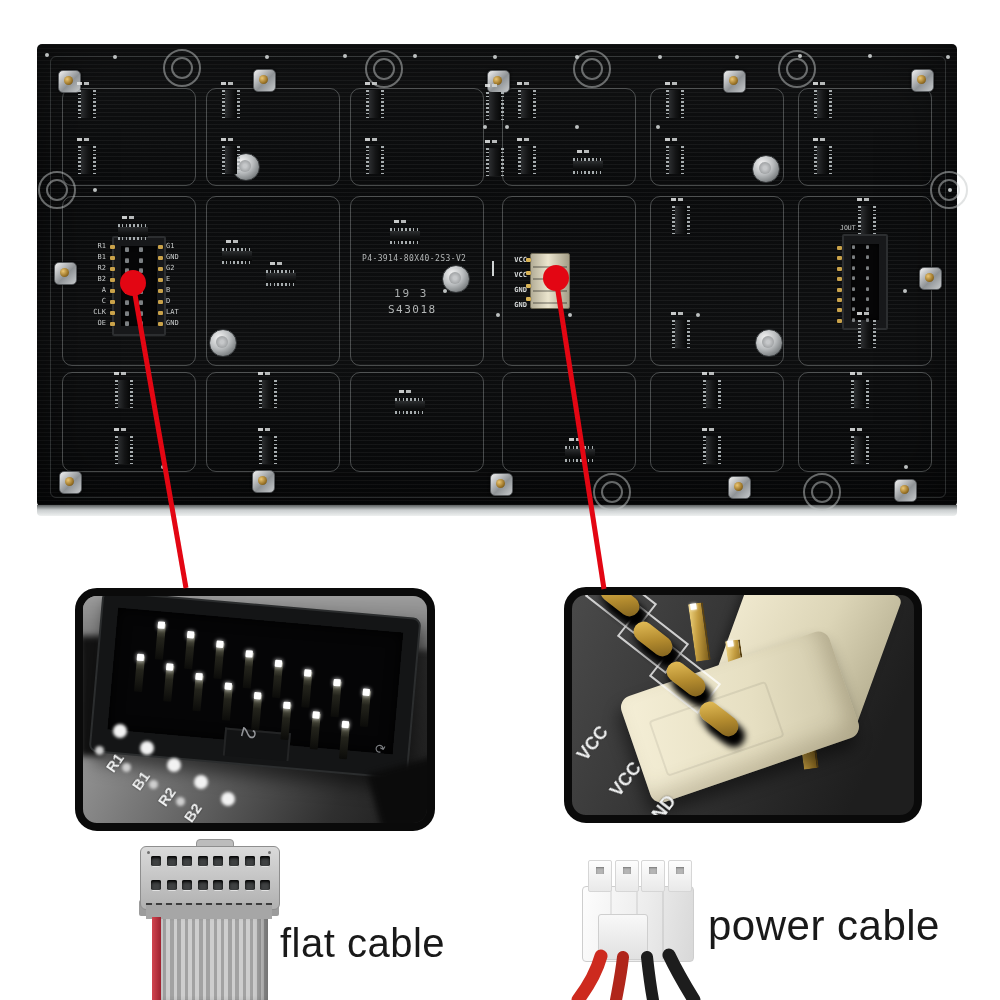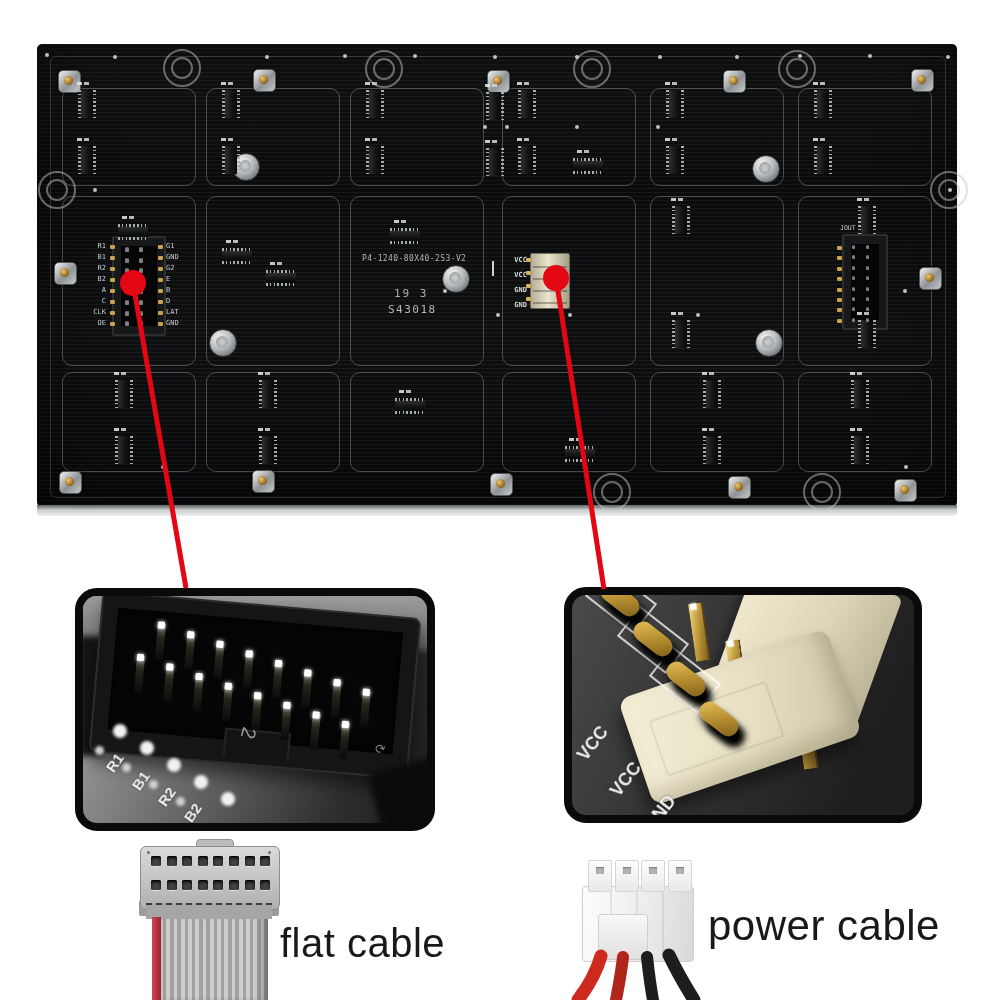--- a/index.html
+++ b/index.html
@@ -146,21 +146,21 @@
     <div class="idc" style="left:842px;top:234px;width:42px;height:92px">
         <div></div>
       </div>
     <div class="silk" style="left:840px;top:225px;font-size:6.5px">JOUT</div>
 
     <div id="pwr-conn">
         <div></div>
       </div>
     <div id="silk-tick"></div>
 
-    <div class="silk" style="left:362px;top:255px;font-size:8px;letter-spacing:.4px;color:#b4b7b7">P4-1240-80X40-2S3-V2</div>
+    <div class="silk" style="left:362px;top:255px;font-size:8px;letter-spacing:.4px;color:#b4b7b7">P4-3914-80X40-2S3-V2</div>
     <div class="silk" style="left:394px;top:288px;font-size:11px;letter-spacing:2px;color:#a9acac">19 3</div>
     <div class="silk" style="left:388px;top:304px;font-size:11px;letter-spacing:1.5px;color:#b4b7b7">S43018</div>
   <div class="cell" style="left: 62px; top: 88px; width: 132px; height: 96px;"></div>
       <div class="cell" style="left: 206px; top: 88px; width: 132px; height: 96px;"></div>
       <div class="cell" style="left: 350px; top: 88px; width: 132px; height: 96px;"></div>
       <div class="cell" style="left: 502px; top: 88px; width: 132px; height: 96px;"></div>
       <div class="cell" style="left: 650px; top: 88px; width: 132px; height: 96px;"></div>
       <div class="cell" style="left: 798px; top: 88px; width: 132px; height: 96px;"></div>
       <div class="cell" style="left: 62px; top: 196px; width: 132px; height: 168px;"></div>
       <div class="cell" style="left: 206px; top: 196px; width: 132px; height: 168px;"></div>

